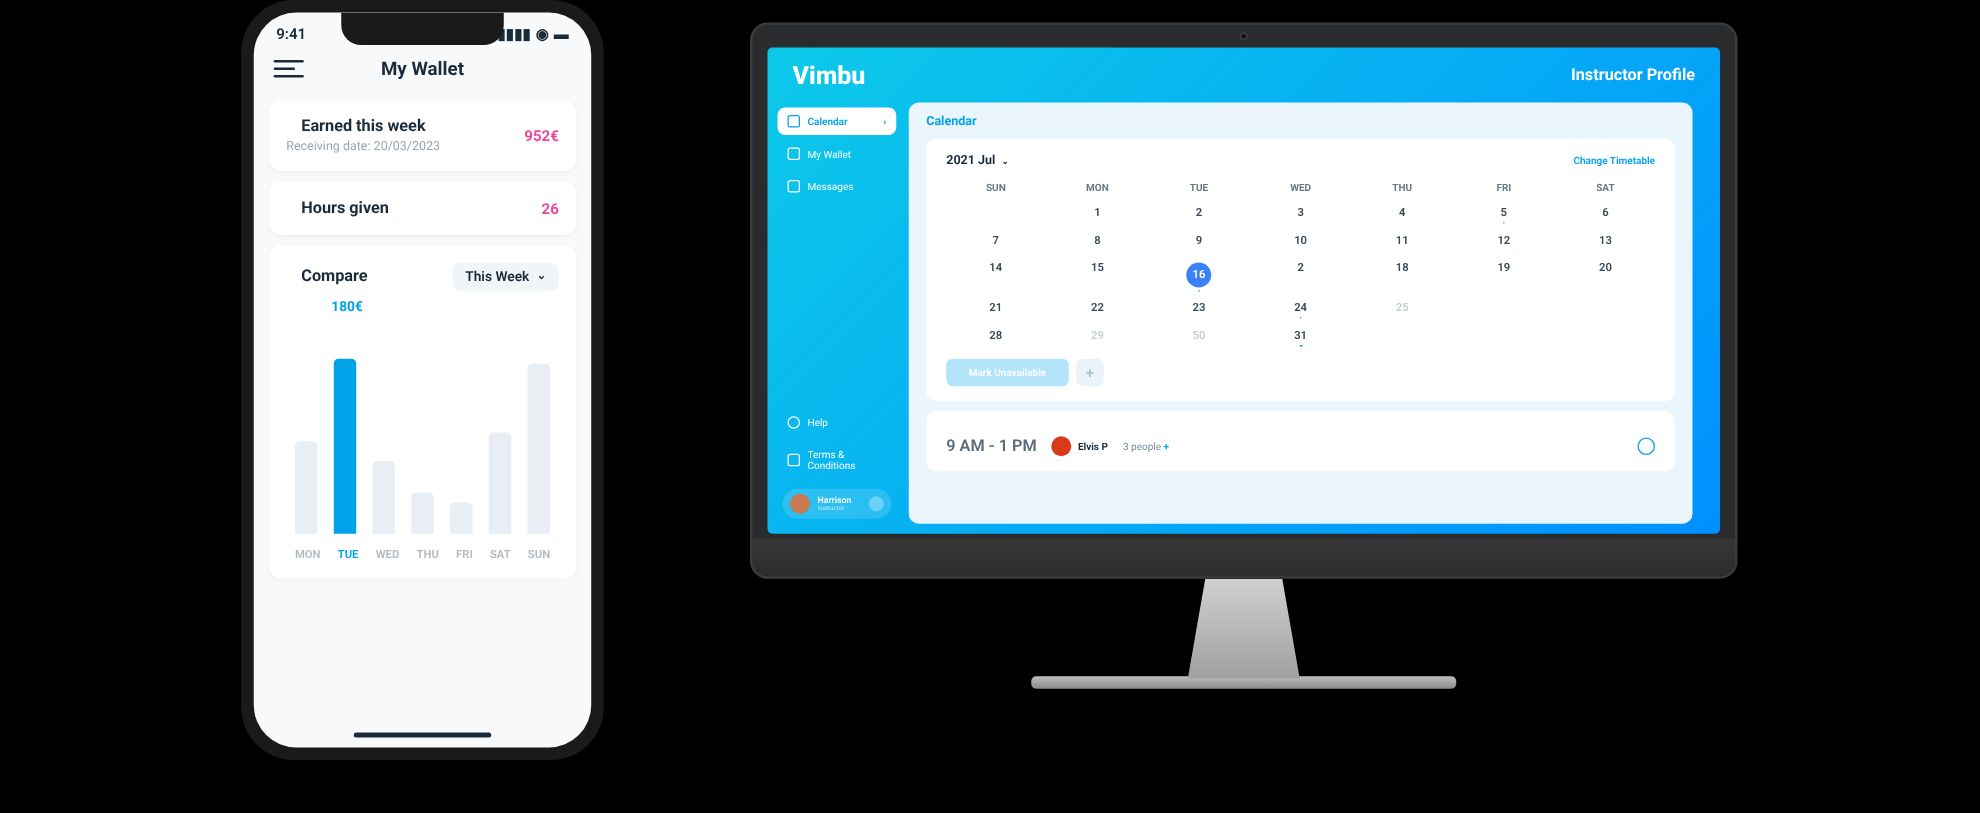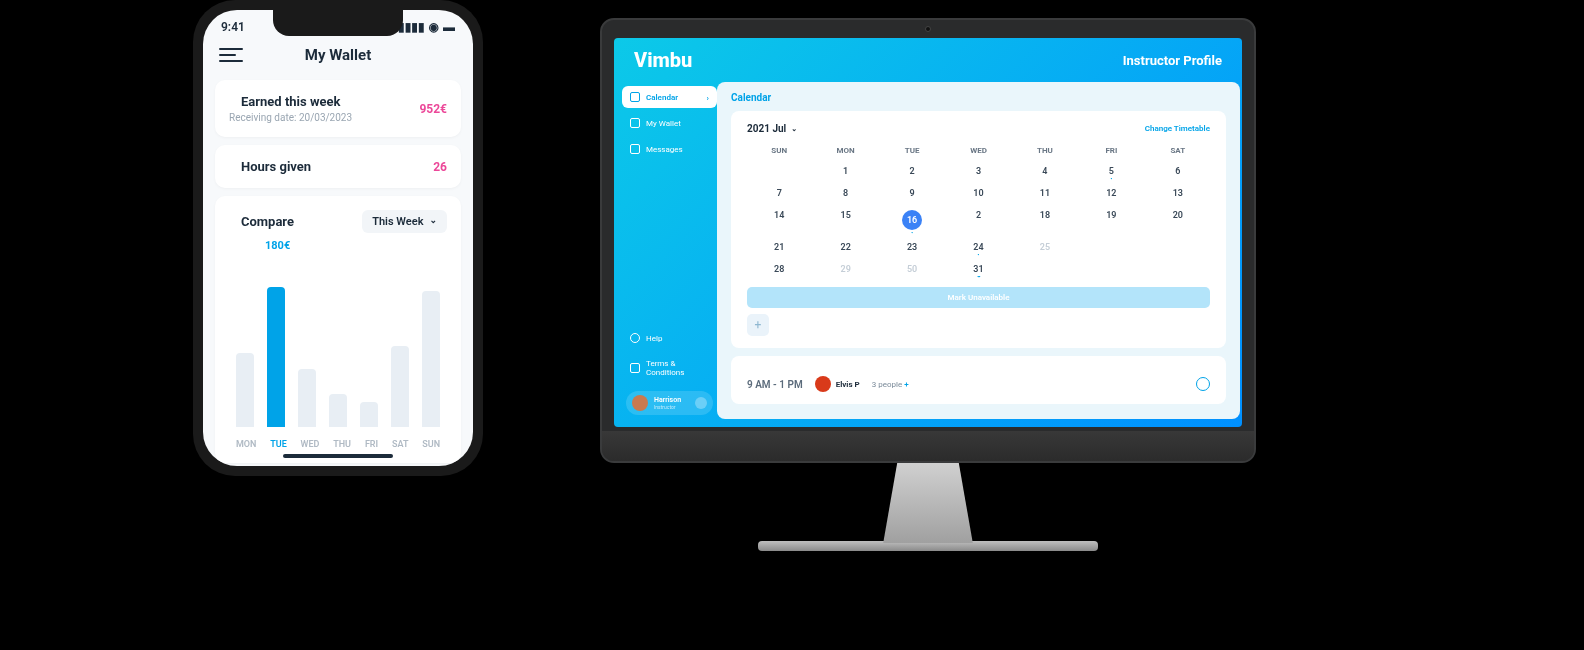--- a/index.html
+++ b/index.html
@@ -1,19 +1,19 @@
 <!DOCTYPE html>
 <html><head>
 <meta charset="utf-8">
 <style>
 * { box-sizing: border-box; margin: 0; padding: 0; font-family: -apple-system, BlinkMacSystemFont, "Segoe UI", Roboto, sans-serif; }
 body { background: #000; width: 1584px; height: 650px; position: relative; overflow: hidden; }
 
 
-.phone { position:absolute; left:193px; top:0px; width:290px; height:476px; border-radius:42px; background:#1a1a1a; padding:10px; box-shadow:0 4px 20px rgba(0,0,0,0.5); }
+.phone { position:absolute; left:193px; top:0px; width:290px; height:608px; border-radius:42px; background:#1a1a1a; padding:10px; box-shadow:0 4px 20px rgba(0,0,0,0.5); }
 .phone-inner { width:100%; height:100%; background:#f7f9fb; border-radius:34px; overflow:hidden; position:relative; }
 .phone-notch { position:absolute; top:0; left:50%; transform:translateX(-50%); width:130px; height:26px; background:#1a1a1a; border-radius:0 0 16px 16px; z-index:10;}
 .statusbar { display:flex;justify-content:space-between;align-items:center;padding:10px 18px 4px;font-size:12px;font-weight:600;color:#1c2b3a;}
 .statusbar-icons{display:flex;gap:4px;align-items:center;}
 .phone-header{display:flex;align-items:center;padding:8px 16px;}
 .phone-menu{width:24px;display:flex;flex-direction:column;gap:4px;}
 .phone-menu span{height:2px;background:#1c2b3a;border-radius:1px;}
 .phone-menu span:nth-child(2){width:70%;}
 .phone-title{flex:1;text-align:center;font-weight:700;font-size:15px;color:#1c2b3a;margin-left:-24px;}
 .card{background:#fff;margin:8px 12px;border-radius:10px;padding:14px;box-shadow:0 1px 3px rgba(0,0,0,0.04);}
@@ -27,33 +27,33 @@
 .chart-value-label{position:absolute;font-size:11px;font-weight:700;color:#00a3e8;}
 .bars{position:absolute;bottom:22px;left:0;right:0;display:flex;justify-content:space-around;align-items:flex-end;height:155px;}
 .bar{width:18px;border-radius:4px 4px 0 0;}
 .bar.dim{background:#e8eef4;}
 .bar.active{background:#00a3e8;}
 .x-labels{position:absolute;bottom:0;left:0;right:0;display:flex;justify-content:space-around;font-size:9px;font-weight:600;color:#b0bac4;}
 .x-labels .active{color:#00a3e8;}
 .phone-bottom-bar{position:absolute;bottom:8px;left:50%;transform:translateX(-50%);width:110px;height:4px;background:#1c2b3a;border-radius:4px;}
 
 
-.imac{position:absolute;left:600px;top:18px;width:656px;}
+.imac{position:absolute;left:600px;top:18px;width:790px;}
 .imac-screen{width:100%;height:445px;background:#2a2b2c;border-radius:14px;border:2px solid #3a3b3c;overflow:hidden;position:relative;}
 .imac-camera{position:absolute;top:6px;left:50%;transform:translateX(-50%);width:6px;height:6px;border-radius:50%;background:#111;border:1px solid #444;}
 .imac-chin{position:absolute;bottom:0;left:0;right:0;height:30px;background:linear-gradient(#383838,#2b2b2b);}
 .imac-stand{width:140px;height:80px;margin:0 auto;background:linear-gradient(#d0d0d0,#a0a0a0);clip-path:polygon(28% 0,72% 0,82% 100%,18% 100%);}
 .imac-foot{width:340px;height:10px;margin:-2px auto 0;background:linear-gradient(#bfbfbf,#8a8a8a);border-radius:4px;}
 
 .app{position:absolute;top:18px;left:12px;right:12px;bottom:34px;background:linear-gradient(135deg,#0cc9e8,#0090ff);border-radius:4px;overflow:hidden;display:flex;flex-direction:column;}
 .app-header{display:flex;justify-content:space-between;align-items:center;padding:10px 20px;color:#fff;}
 .logo{font-size:20px;font-weight:800;}
 .profile-label{font-size:13px;font-weight:700;}
 
-.app-body{flex:1;display:flex;padding:0 2px 8px 8px;min-height:0;}
+.app-body{flex:1;display:flex;gap:10px;padding:0 22px 8px 8px;min-height:0;}
 .sidebar{width:95px;display:flex;flex-direction:column;padding-top:4px;}
 .side-item{display:flex;align-items:center;gap:6px;color:#fff;font-size:8px;padding:6px 8px;margin-bottom:4px;border-radius:6px;}
 .side-item.active{background:#fff;color:#00a3e8;font-weight:600;position:relative;}
 .side-item.active::after{content:"›";position:absolute;right:8px;color:#00a3e8;}
 .side-icon{width:10px;height:10px;border:1px solid currentColor;border-radius:2px;flex-shrink:0;}
 .side-spacer{flex:1;}
 .side-user{display:flex;align-items:center;gap:6px;background:rgba(255,255,255,0.15);border-radius:16px;padding:4px 6px;margin:4px;}
 .side-avatar{width:16px;height:16px;border-radius:50%;background:#c97a50;}
 .side-user-name{font-size:7px;color:#fff;font-weight:600;flex:1;}
 .side-user-sub{font-size:5px;color:rgba(255,255,255,0.7);font-weight:400;}
@@ -69,27 +69,27 @@
 
 .cal-grid{display:grid;grid-template-columns:repeat(7,1fr);gap:2px;text-align:center;}
 .dow{font-size:8px;font-weight:700;color:#6a7785;padding:4px 0;}
 .day{font-size:9px;font-weight:600;color:#3a4958;padding:5px 0;position:relative;}
 .day.faded{color:#c5ced7;}
 .day.dotted::after{content:"•••";position:absolute;bottom:-1px;left:0;right:0;font-size:5px;color:#00a3e8;letter-spacing:-1px;}
 .day.onedot::after{content:"•";position:absolute;bottom:-1px;left:0;right:0;font-size:5px;color:#00a3e8;}
 .day.selected span{display:inline-flex;width:20px;height:20px;border-radius:50%;background:#3b82f6;color:#fff;align-items:center;justify-content:center;}
 .day.empty{visibility:hidden;}
 
-.cal-actions{display:flex;justify-content:flex-start;gap:6px;margin-top:8px;flex-direction:column;}
+.cal-actions{display:flex;justify-content:flex-start;gap:6px;margin-top:8px;}
 .btn-unavail{background:#b3e4fa;color:#fff;font-size:8px;font-weight:600;border:none;border-radius:5px;padding:6px 18px;}
 .btn-plus{background:#eaf3fa;color:#8fb8d1;width:22px;height:22px;border:none;border-radius:5px;font-size:12px;}
 
 .today-title{font-size:9px;font-weight:700;color:#1c2b3a;display:flex;align-items:center;gap:6px;}
 .schedule-row{display:flex;align-items:center;gap:12px;margin-top:8px;}
-.time-range{font-size:10px;font-weight:600;color:#5b6b7b;}
+.time-range{font-size:13px;font-weight:600;color:#5b6b7b;}
 .person{display:flex;align-items:center;gap:5px;}
 .person-avatar{width:16px;height:16px;border-radius:50%;background:#d93a1a;}
 .person-name{font-size:8px;font-weight:700;color:#1c2b3a;}
 .people-count{font-size:8px;color:#7a8a99;}
 .people-count .badge{color:#00a3e8;font-weight:600;}
 .msg-icon{margin-left:auto;width:14px;height:14px;border:1.5px solid #00a3e8;border-radius:50%;position:relative;}
 </style>
 </head>
 <body>
 

